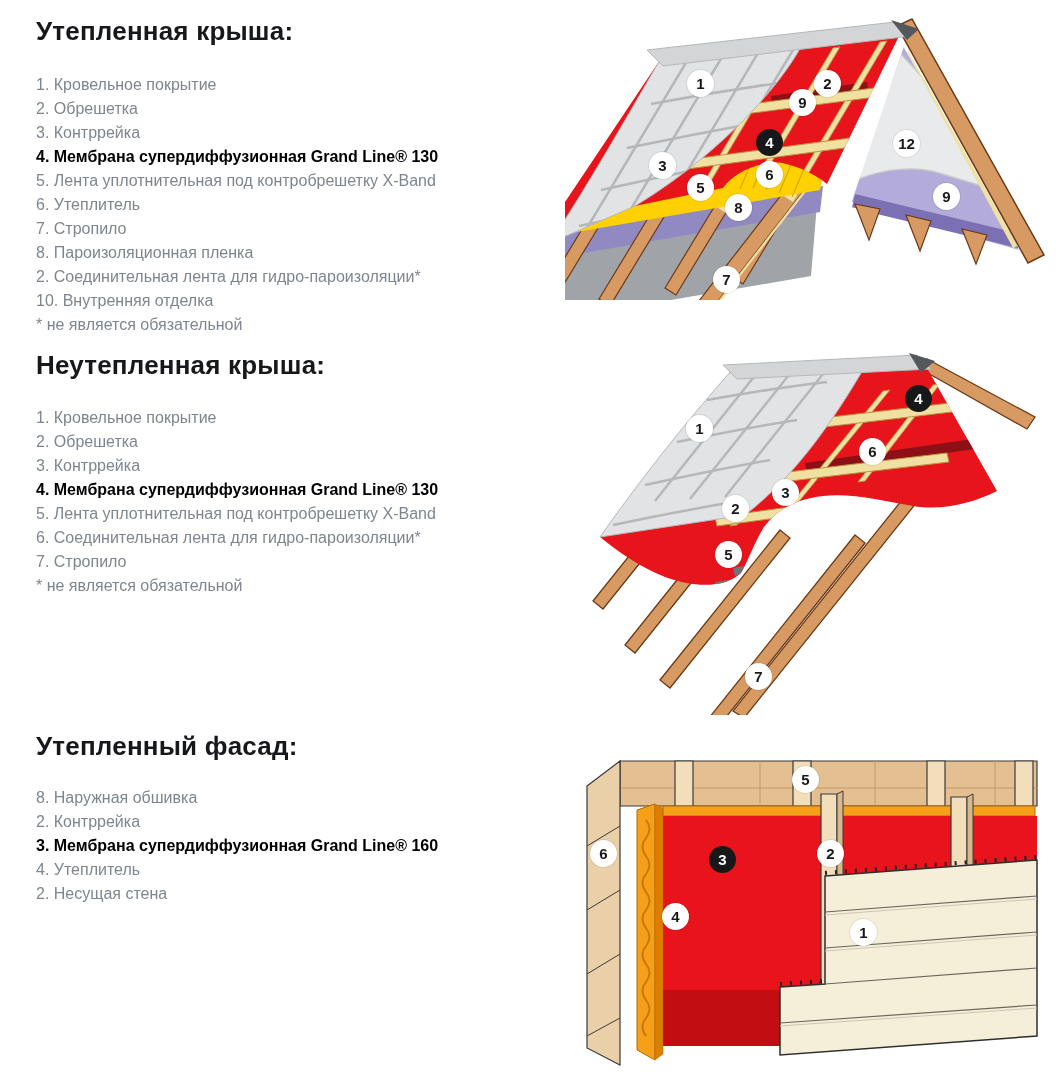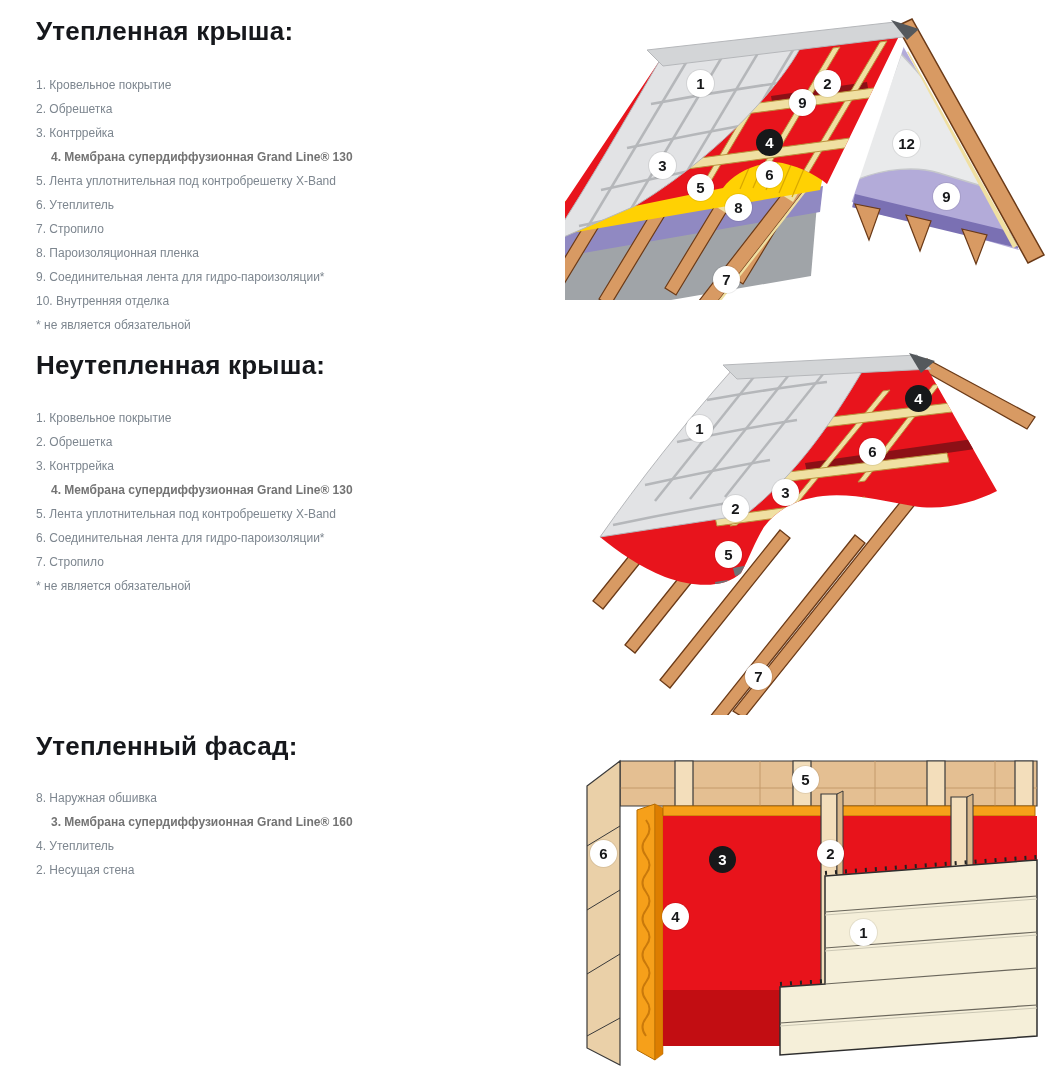--- a/index.html
+++ b/index.html
@@ -1,22 +1,22 @@
 <!DOCTYPE html>
 <html><head>
 <meta charset="utf-8">
 <style>
   html,body{margin:0;padding:0;background:#ffffff;}
   .page{position:relative;width:1058px;height:1083px;background:#fff;overflow:hidden;
         font-family:"Liberation Sans","DejaVu Sans",sans-serif;}
   .h{position:absolute;left:36px;font-size:26px;font-weight:800;color:#16181c;
      letter-spacing:.2px;white-space:nowrap;}
-  .list{position:absolute;left:36px;font-size:12px;line-height:24px;color:#7d868f;}
+  .list{position:absolute;left:36px;font-size:16px;line-height:24px;color:#7d868f;}
   .list .item{white-space:nowrap;}
-  .list .em{font-weight:700;color:#737373;margin-left:15px;}
+  .list .em{font-weight:700;color:#000000;}
   .diagram{position:absolute;}
   .diagram svg{position:absolute;left:0;top:0;}
   .badge{position:absolute;width:27px;height:27px;margin:-14px 0 0 -14px;border-radius:50%;
          background:#ffffff;color:#17181a;font-size:15px;font-weight:700;
          display:flex;align-items:center;justify-content:center;
          box-shadow:0 0 0 1px rgba(0,0,0,.07);}
   .badge.dark{background:#17181a;color:#ffffff;box-shadow:none;}
 </style>
 </head>
 <body>
@@ -26,21 +26,21 @@
   <div class="h" style="top:16px">Утепленная крыша:</div>
   <div class="list" style="top:73px">
     <div class="item">1. Кровельное покрытие</div>
     <div class="item">2. Обрешетка</div>
     <div class="item">3. Контррейка</div>
     <div class="item em">4. Мембрана супердиффузионная Grand Line® 130</div>
     <div class="item">5. Лента уплотнительная под контробрешетку X-Band</div>
     <div class="item">6. Утеплитель</div>
     <div class="item">7. Стропило</div>
     <div class="item">8. Пароизоляционная пленка</div>
-    <div class="item">9. Соединительная лента для гидро-пароизоляции*</div>
+    <div class="item">2. Соединительная лента для гидро-пароизоляции*</div>
     <div class="item">10. Внутренняя отделка</div>
     <div class="item">* не является обязательной</div>
   </div>
 
   <div class="diagram" style="left:565px;top:8px;width:492px;height:292px">
     <svg width="492" height="292" viewBox="0 0 492 292">
       <defs>
         <clipPath id="d1gable">
             <polygon points="338,34 276,196 458,248"></polygon>
           </clipPath>
@@ -196,20 +196,21 @@
     <div class="badge" style="left:308px;top:112px">6</div>
     <div class="badge" style="left:221px;top:153px">3</div>
     <div class="badge" style="left:171px;top:169px">2</div>
     <div class="badge" style="left:164px;top:215px">5</div>
     <div class="badge" style="left:194px;top:337px">7</div>
   </div>
 
   <div class="h" style="top:731px">Утепленный фасад:</div>
   <div class="list" style="top:786px">
     <div class="item">8. Наружная обшивка</div>
+    <div class="item">2. Контррейка</div>
     <div class="item em">3. Мембрана супердиффузионная Grand Line® 160</div>
     <div class="item">4. Утеплитель</div>
     <div class="item">2. Несущая стена</div>
   </div>
 
   <div class="diagram" style="left:575px;top:748px;width:478px;height:322px">
     <svg width="478" height="322" viewBox="0 0 478 322">
 
       <polygon points="45,13 462,13 462,58 45,58" fill="#e4bf92" stroke="#3a3a3a" stroke-width="1.2"></polygon>
       <line x1="45" y1="40" x2="462" y2="40" stroke="#c49a6a" stroke-width="1"></line>

